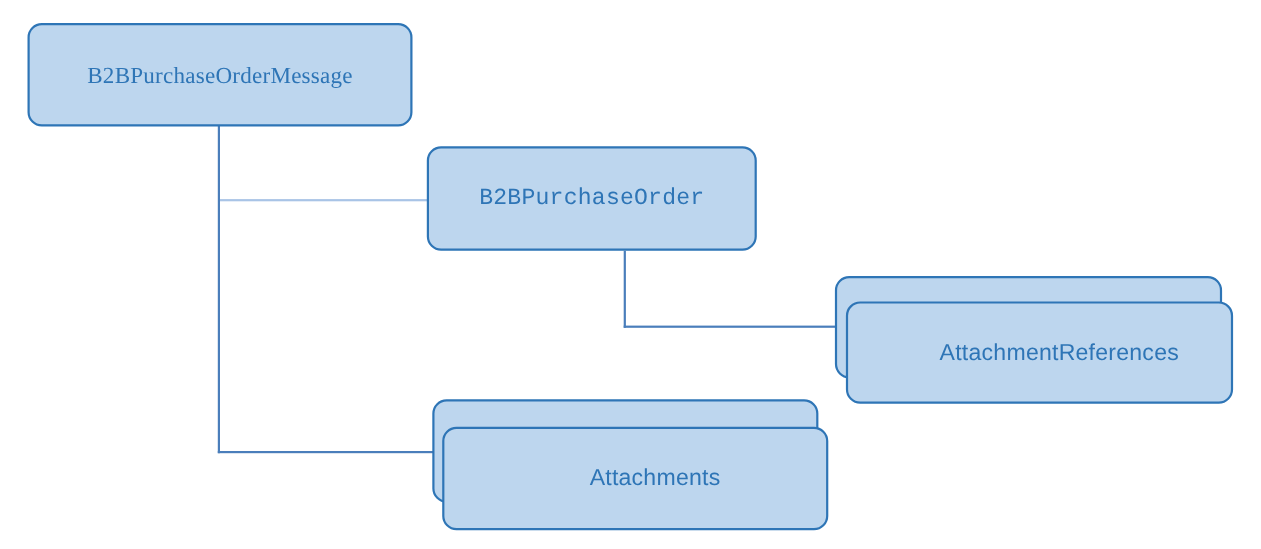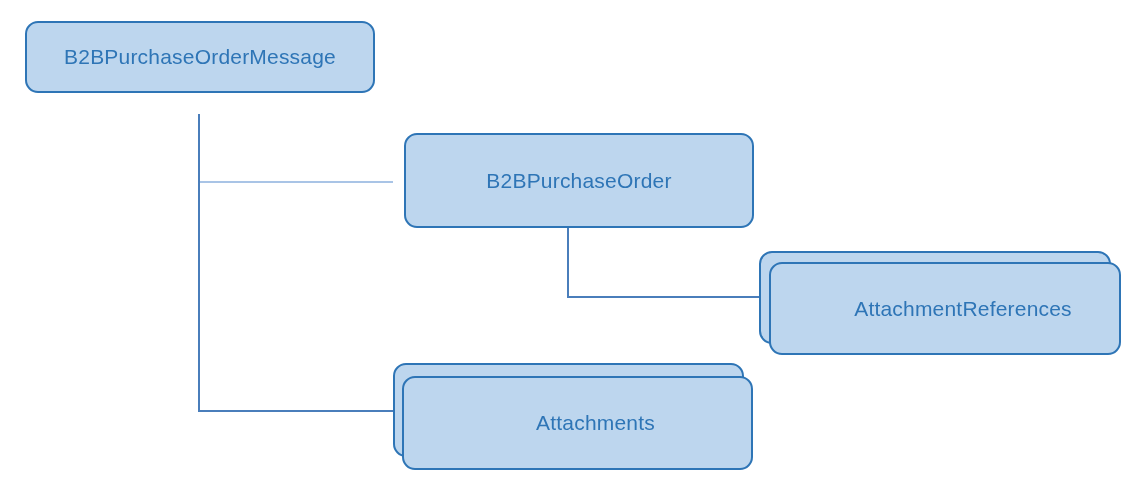--- a/index.html
+++ b/index.html
@@ -37,21 +37,21 @@
     align-items: center;
     justify-content: center;
     z-index: 2;
   }
   .node-group {
     position: absolute;
     z-index: 2;
   }
   .node-group .node.front {
     position: absolute;
-    left: 0; top: 0;
+    left: 0; top: 12px;
     width: 100%; height: 100%; padding-left: 36px;
   }
   .stack-back {
     position: absolute;
     left: -10px;
     top: -11px;
     width: 100%;
     height: 100%;
     z-index: 0;
   }
@@ -71,25 +71,25 @@
   <div class="connector v" style="left:198px; top:114px; height:298px;"></div>
 
   <div class="connector h light" style="left:200px; top:181px; width:193px;"></div>
 
   <div class="connector h" style="left:198px; top:410px; width:197px;"></div>
 
   <div class="connector v" style="left:567px; top:228px; height:70px;"></div>
 
   <div class="connector h" style="left:567px; top:296px; width:194px;"></div>
 
-  <div class="node" style="left:25px; top:21px; width:350px; height:72px;">
+  <div class="node" style="left:25px; top:21px; width:350px; height:94px;font-family:Liberation Serif, serif;">
     <span class="node-label">B2BPurchaseOrderMessage</span>
   </div>
 
-  <div class="node" style="left:404px; top:133px; width:350px; height:95px;">
+  <div class="node" style="left:388px; top:133px; width:300px; height:95px;font-family:Liberation Mono, monospace;">
     <span class="node-label">B2BPurchaseOrder</span>
   </div>
 
   <div class="node-group" style="left:769px; top:262px; width:352px; height:93px;">
     <div class="stack-back"></div>
     <div class="node front">
       <span class="node-label">AttachmentReferences</span>
     </div>
   </div>
 

